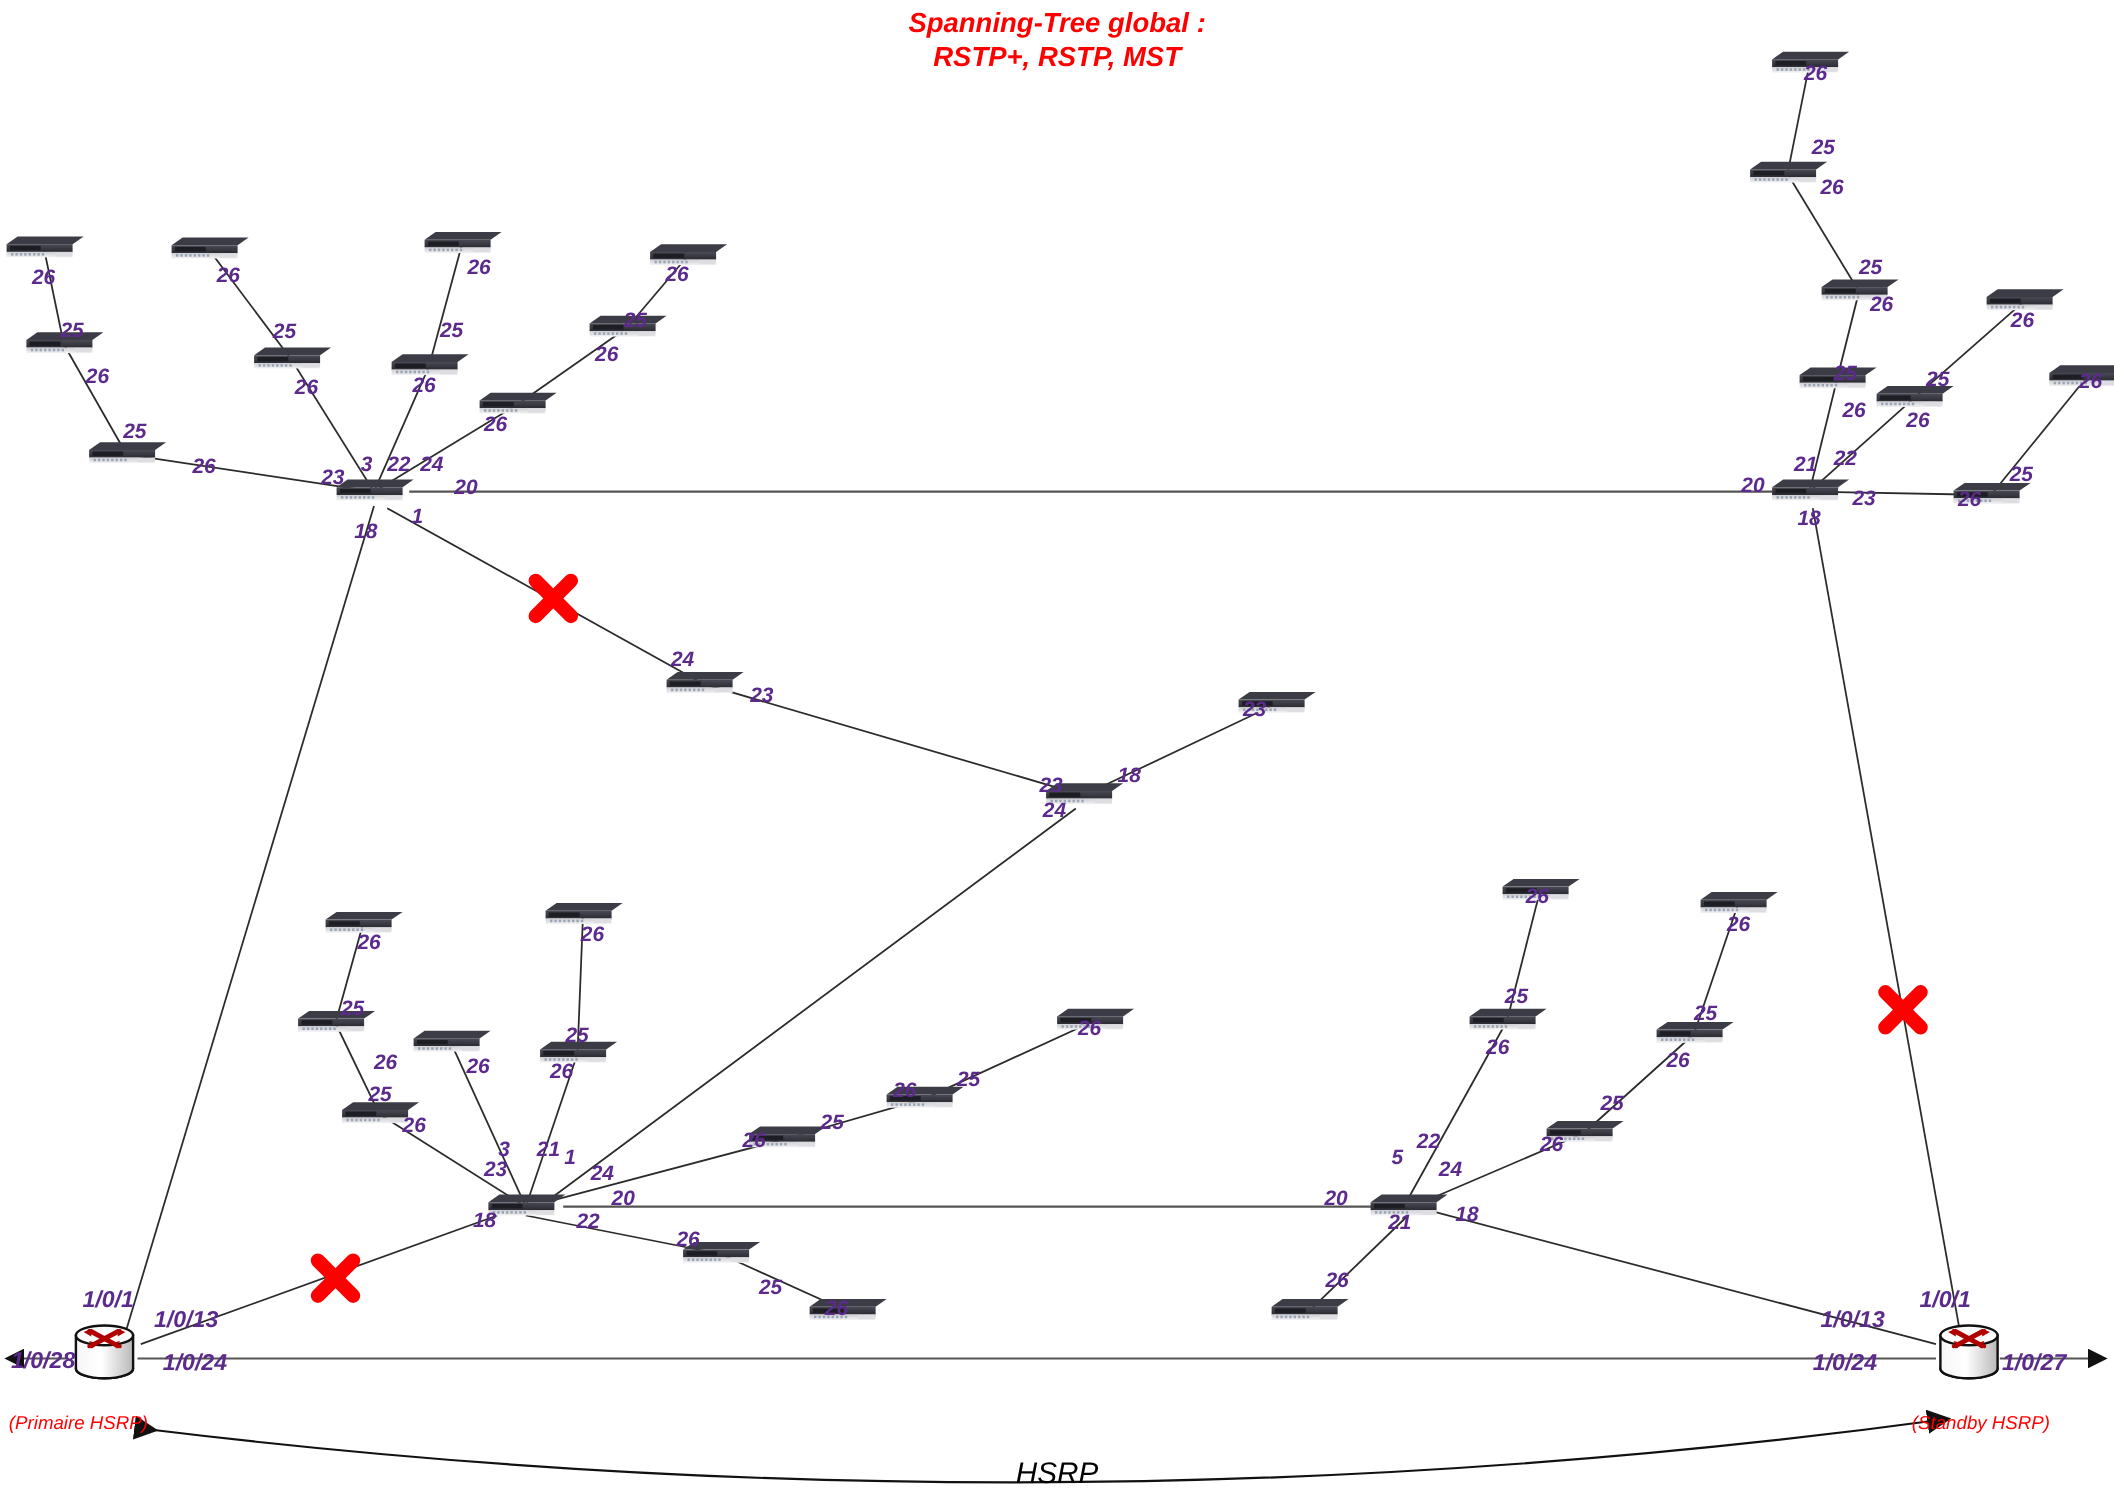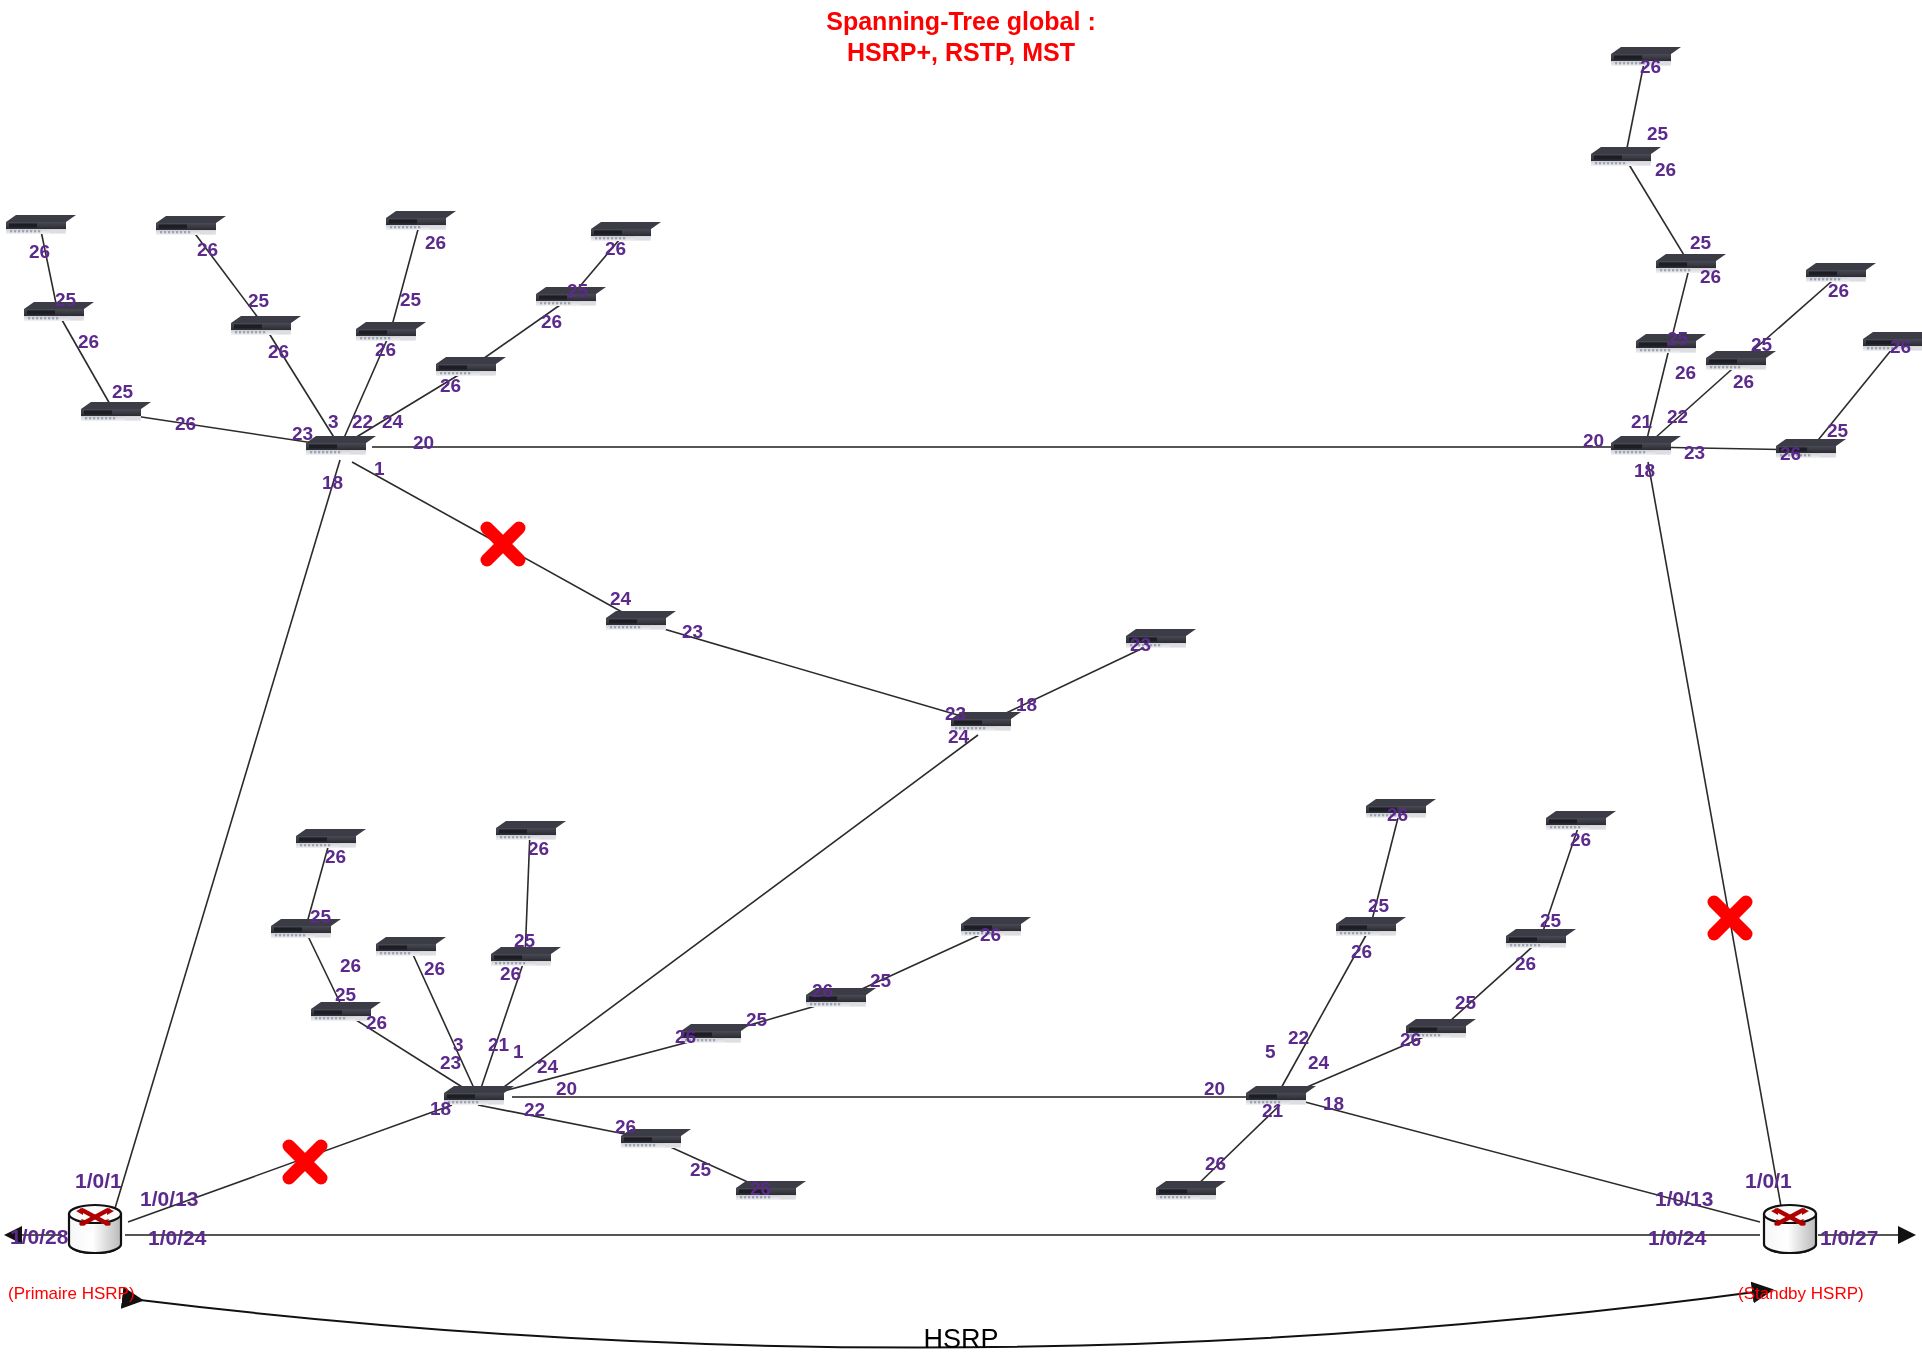--- a/index.html
+++ b/index.html
@@ -1,18 +1,18 @@
 <!DOCTYPE html>
 <html><head>
 <meta charset="utf-8">
 <style>
   html,body{margin:0;padding:0;background:#ffffff;}
   body{width:1922px;height:1361px;position:relative;overflow:hidden;
        font-family:"Liberation Sans","DejaVu Sans",sans-serif;}
-  #stage{position:relative;width:1922px;height:1361px;background:#fff;}
+  #stage{position:relative;width:1922px;height:1361px;background:#fff;font-style:italic;}
   #net{position:absolute;inset:0;width:1922px;height:1361px;}
   .title{position:absolute;left:0;right:0;top:6px;text-align:center;
          color:#fe0000;font-weight:bold;font-size:25px;line-height:31px;
          font-family:"Liberation Sans","DejaVu Sans",sans-serif;white-space:pre-line;}
   .port{fill:#5b2a8c;font-weight:bold;font-size:19px;
         font-family:"Liberation Sans","DejaVu Sans",sans-serif;}
   .rport{fill:#5b2a8c;font-weight:bold;font-size:21px;
         font-family:"Liberation Sans","DejaVu Sans",sans-serif;}
   .hsrplbl{fill:#ff0000;font-size:17px;
         font-family:"Liberation Sans","DejaVu Sans",sans-serif;}
@@ -20,21 +20,21 @@
         font-family:"Liberation Sans","DejaVu Sans",sans-serif;}
   .link{stroke:#2b2b2b;stroke-width:1.6;fill:none;}
   .trunk{stroke:#555;stroke-width:2;fill:none;}
   .xmark{stroke:#fe0000;stroke-width:13;stroke-linecap:round;}
 </style>
 </head>
 <body>
 
 <div id="stage">
 
-  <div class="title"><span>Spanning-Tree global :</span><br><span>HSRP+, RSTP, MST</span></div>
+  <div class="title"><span>Spanning-Tree global :</span><br><span>RSTP+, RSTP, MST</span></div>
 
   <svg id="net" viewBox="0 0 1922 1361">
     <defs>
       <linearGradient id="swTop" x1="0" y1="0" x2="0" y2="1">
         <stop offset="0%" stop-color="#4a4a55"></stop>
         <stop offset="100%" stop-color="#2b2b33"></stop>
       </linearGradient>
       <linearGradient id="swFace" x1="0" y1="0" x2="0" y2="1">
         <stop offset="0%" stop-color="#cfcfd4"></stop>
         <stop offset="100%" stop-color="#f2f2f4"></stop>

